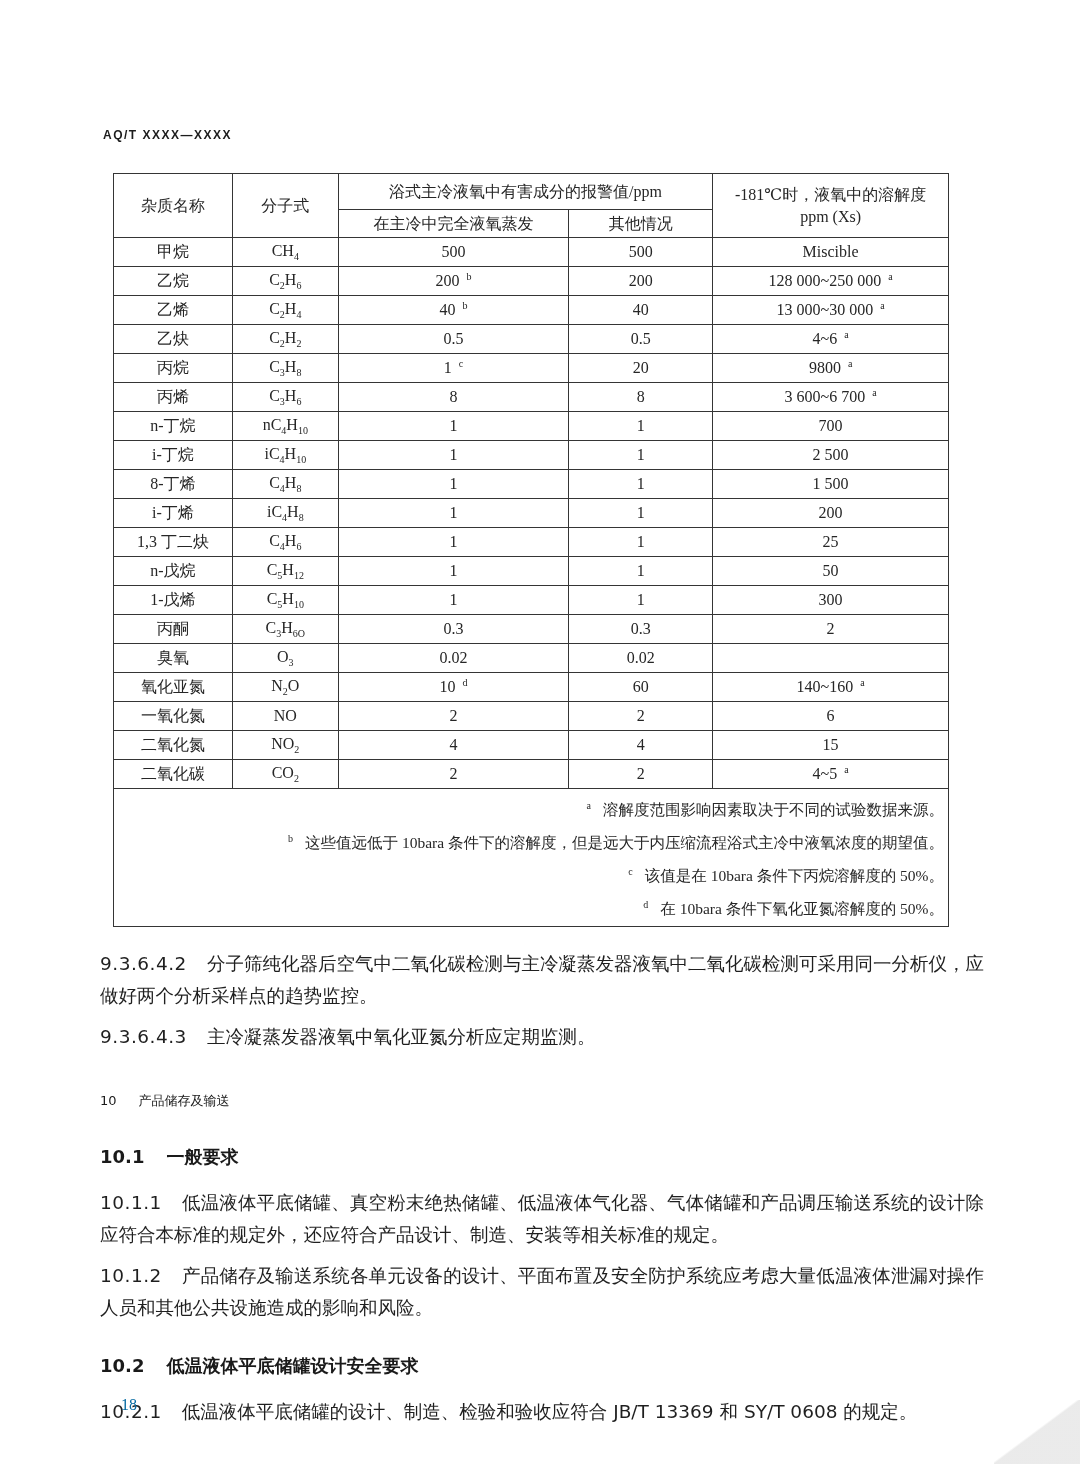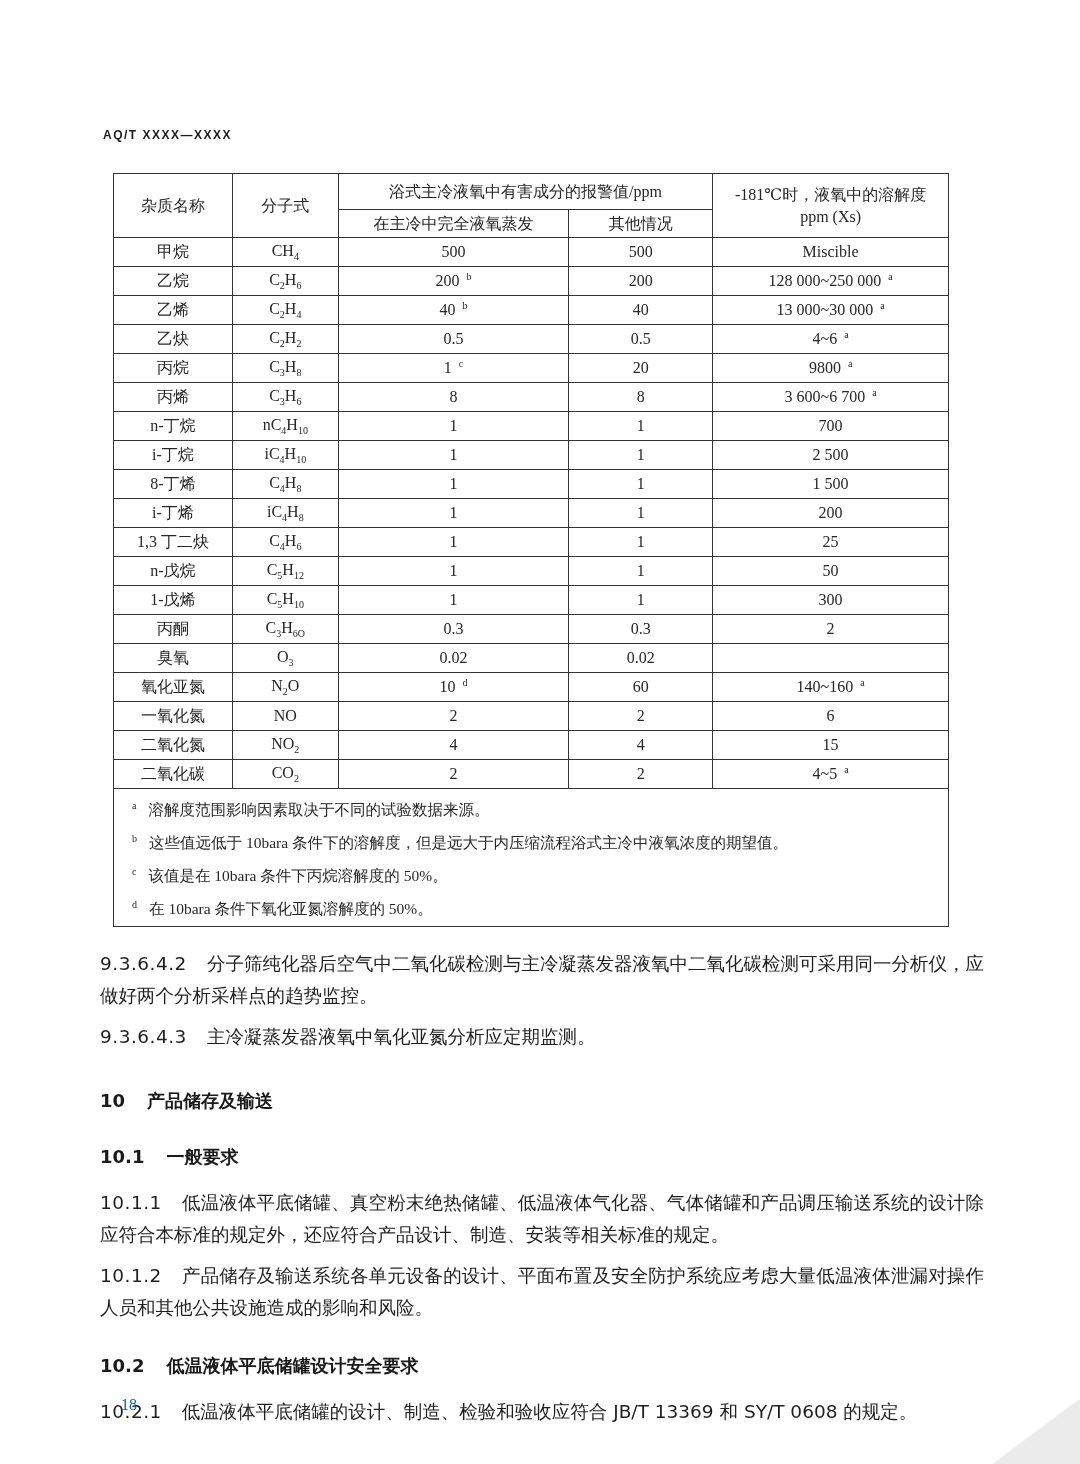--- a/index.html
+++ b/index.html
@@ -39,35 +39,35 @@
   table.impurity tbody td { height:29px; }
   td.val, th.latin { font-family:"Liberation Serif","DejaVu Serif",serif; }
   sub { font-size:10px; }
   sup.mark { font-size:10px; margin-left:7px; vertical-align:super; }
   .two-line { line-height:1.6; }
   
   td.footnotes-cell {
     text-align:left; padding:8px 10px 10px 14px;
   }
   .footnote-line {
-    font-size:15.5px; line-height:29px; text-align:left;
+    font-size:15.5px; line-height:29px; text-align:right;
     color:#272727;
     list-style:none;
   }
   .footnote-line sup { font-size:10px; margin-right:12px; margin-left:14px; }
   
   .body-text {
     position:absolute; left:100px; top:948px; width:884px;
     font-size:18.5px; line-height:32px;
     text-align:justify;
     color:#1f1f1f;
   }
   .clause { margin-bottom:9px; }
   .clause .num { margin-right:20px; letter-spacing:0.5px; }
-  .sec-h1 { font-size:18px; font-weight:bold; margin-top:32px; margin-bottom:0; color:#1a1a1a; }
+  .sec-h1 { font-size:13px; font-weight:normal; margin-top:32px; margin-bottom:0; color:#1a1a1a; }
   .sec-h1 .num, .sec-h2 .num { margin-right:22px; }
   .sec-h2 { font-size:18px; font-weight:bold; margin-top:26px; margin-bottom:14px; color:#1a1a1a; }
   .sec-h1 + .sec-h2 { margin-top:24px; }
   .page-number {
     position:absolute; left:121px; top:1396px;
     font-size:16px; color:#0369a1;
     font-family:"Liberation Serif","DejaVu Serif",serif;
   }
   .corner-artifact {
     position:absolute; right:0; bottom:0; width:86px; height:64px;

